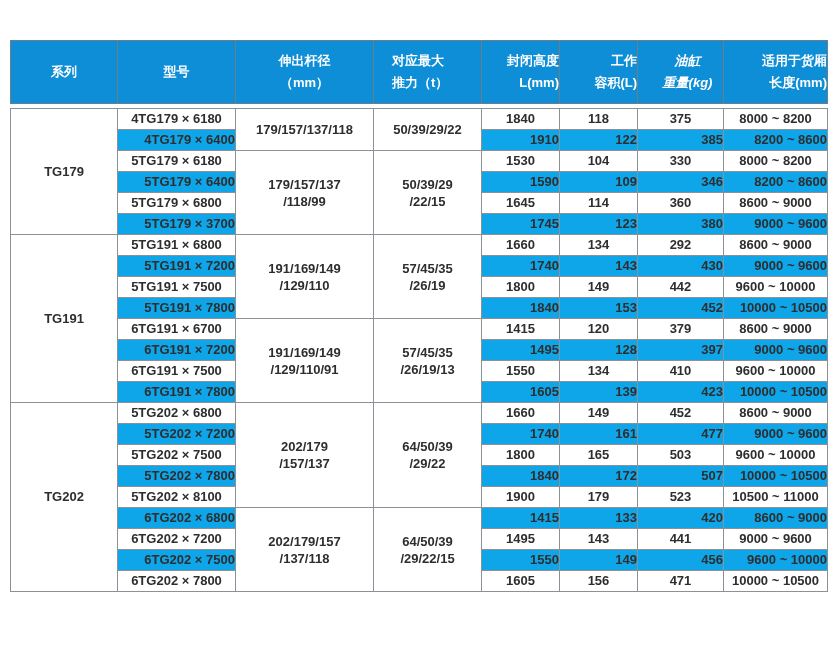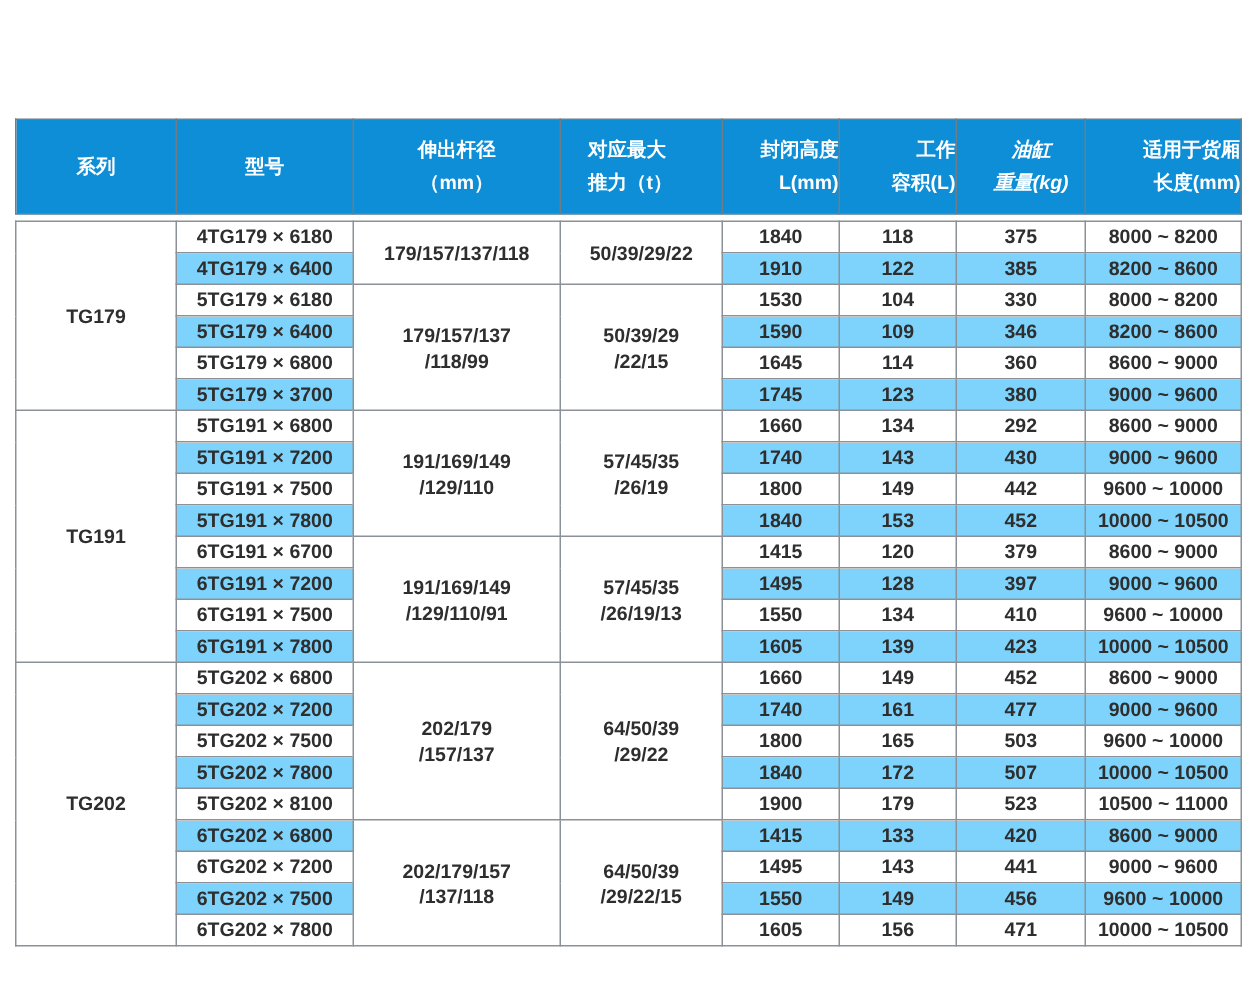--- a/index.html
+++ b/index.html
@@ -1,20 +1,20 @@
 <!DOCTYPE html>
 <html><head>
 <meta charset="utf-8">
 <style>
   html, body { margin:0; padding:0; }
   body {
     width:837px; height:661px; background:#ffffff; position:relative;
     font-family:"Liberation Sans", sans-serif;
   }
-  .table-wrap { position:absolute; left:10px; top:40px; width:817px;margin-top:39px; }
+  .table-wrap { position:absolute; left:10px; top:40px; width:817px; }
   table { border-collapse:collapse; table-layout:fixed; width:817px; }
 
   
   .hdr th {
     background:#0d8ed6; color:#ffffff;
     font-size:13px; font-weight:bold;
     height:62px; vertical-align:middle;
     border:1px solid #6f7d86;
     white-space:pre-line; line-height:22px;
     padding:0; text-align:center;
@@ -30,21 +30,21 @@
   
   .body td {
     border:1px solid #8b9196;
     height:20px; padding:0;
     font-size:13px; font-weight:bold; color:#2e2e2e;
     text-align:center; vertical-align:middle;
     line-height:18px;
     background:#ffffff;
     overflow:hidden;
   }
-  .body td.stripe { background:#7dd3fc; }
+  .body td.stripe { background:#0ea5e9;text-align:right; }
   .body td.multiline { white-space:pre-line; line-height:17px; }
 </style>
 </head>
 <body>
 
 <div class="table-wrap">
   <table class="hdr">
     <colgroup>
       <col style="width:107px">
         <col style="width:118px">

